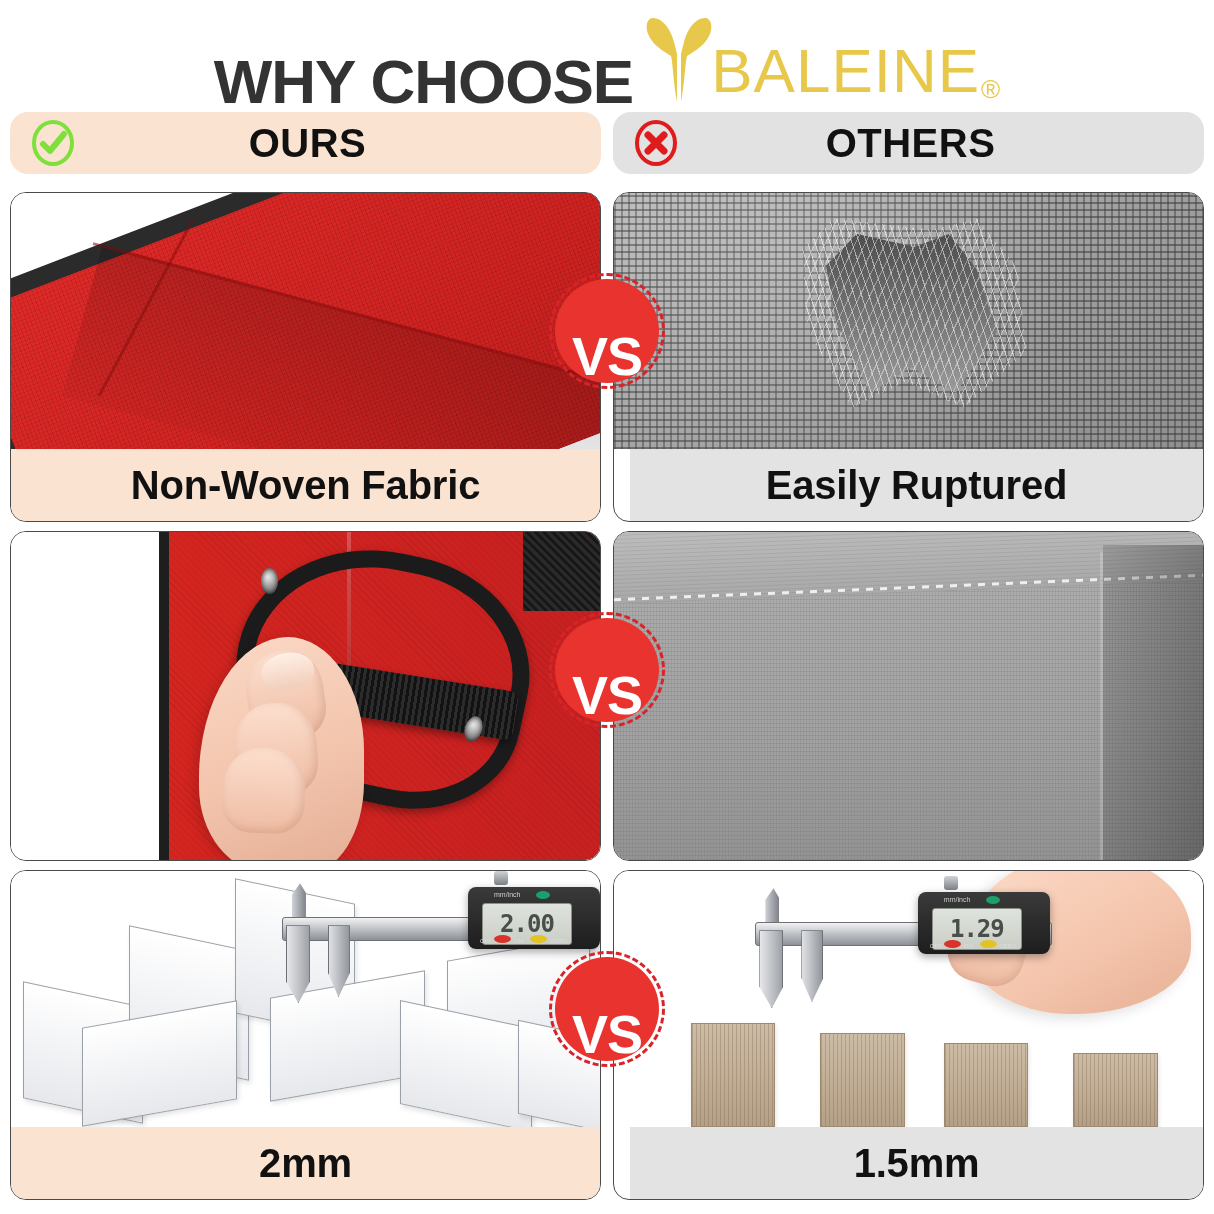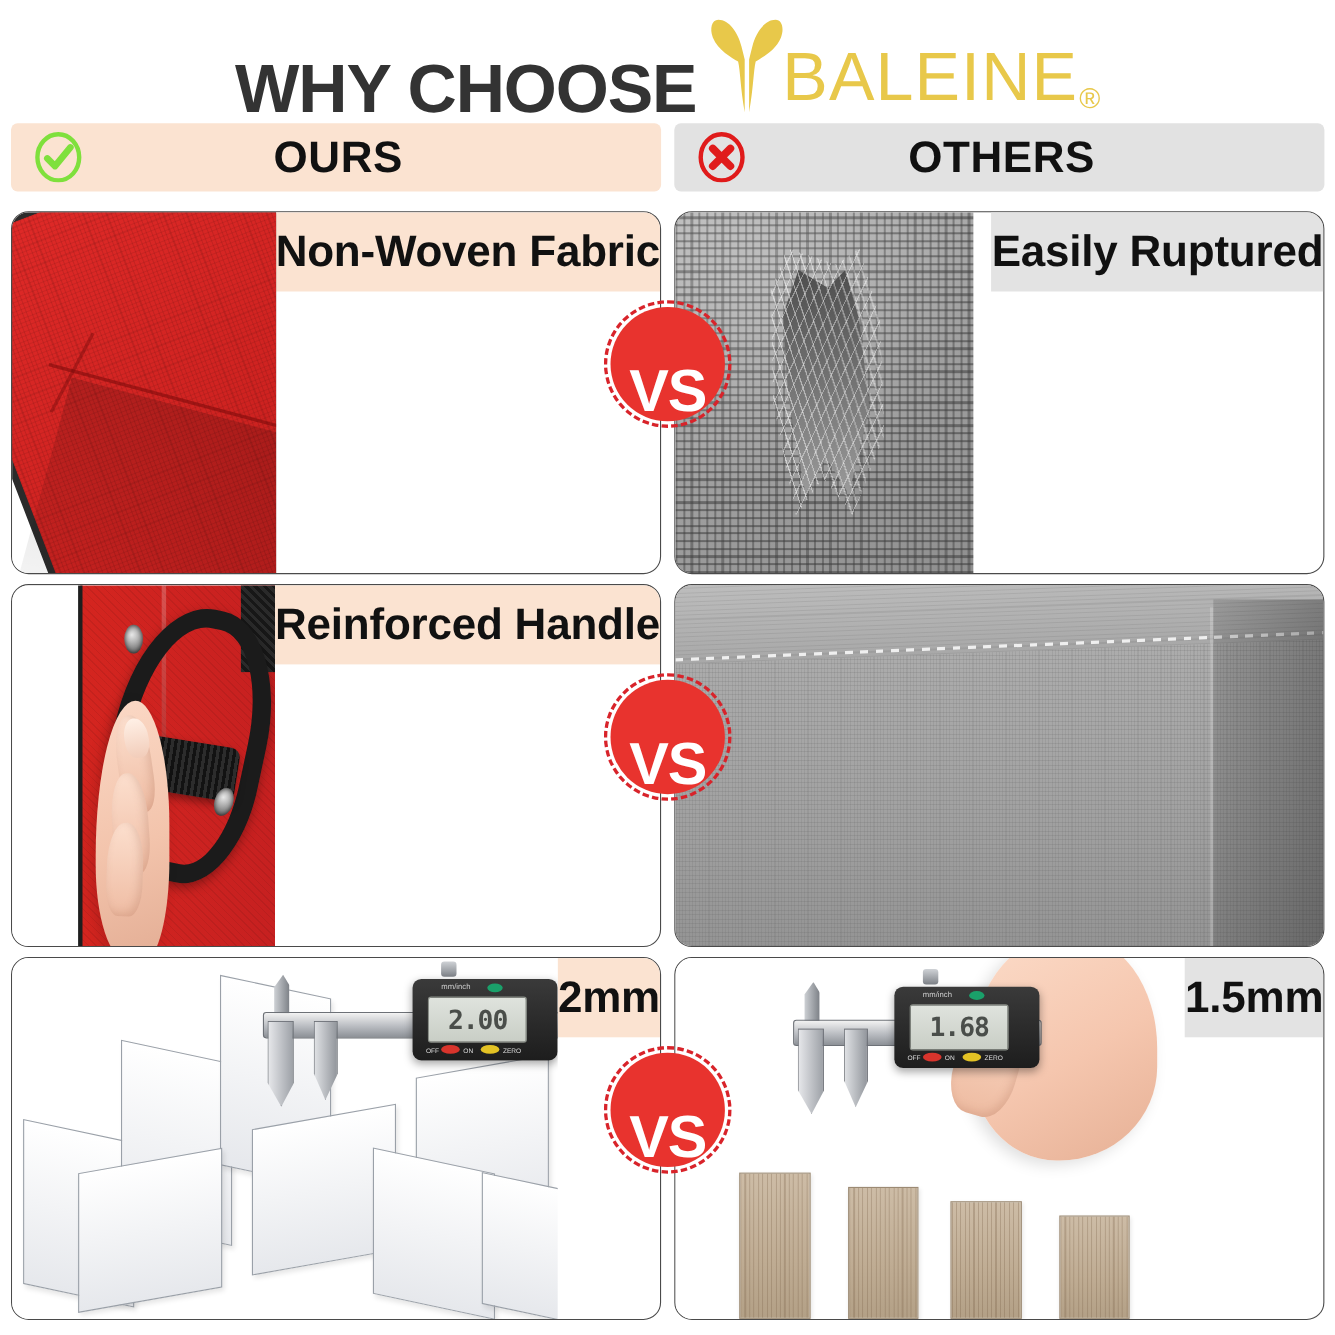--- a/index.html
+++ b/index.html
@@ -66,21 +66,21 @@
   
   .header-row {
     display: flex;
     gap: 12px;
     padding: 0 10px;
     box-sizing: border-box;
     height: 72px;
   }
   .pill {
     flex: 1;
-    border-radius: 6px;
+    border-radius: 18px;
     display: flex;
     align-items: center;
     position: relative;
     height: 62px;
   }
   .pill.ours  { background: #FBE3D1; }
   .pill.others{ background: #E2E2E2; }
   .pill-icon {
     width: 46px;
     height: 46px;
@@ -110,21 +110,21 @@
     position: relative;
   }
   .cell {
     flex: 1;
     height: 328px;
     border: 1.5px solid #4a4a4a;
     border-radius: 16px;
     overflow: hidden;
     position: relative;
     display: flex;
-    flex-direction: row;
+    flex-direction: column;
     background: #ffffff;
   }
   .photo {
     flex: 1;
     position: relative;
     overflow: hidden;
   }
   .caption {
     height: 72px;
     flex: none;
@@ -342,21 +342,21 @@
     background: linear-gradient(90deg,#dfe1e4,#93979d);
     border:1px solid #6d7177;
     clip-path: polygon(0 0, 100% 0, 100% 66%, 48% 100%, 0 66%);
   }
   .caliper .tip-up {
     position:absolute; left:10px; top:2px; width:14px; height:38px;
     background: linear-gradient(90deg,#cfd2d6,#7e8288);
     clip-path: polygon(58% 0, 100% 26%, 100% 100%, 0 100%, 0 30%);
   }
   .caliper .body {
-    position:absolute; right:0; top:6px; width:132px; height:74px;
+    position:absolute; right:0; top:6px; width:132px; height:62px;
     background: linear-gradient(180deg,#3a3a3a,#1d1d1d);
     border-radius:8px; box-shadow: 0 3px 8px rgba(0,0,0,.35);
   }
   .caliper .lcd {
     position:absolute; left:14px; top:16px; width:88px; height:40px;
     background: linear-gradient(180deg,#dfe3dd,#c9cec6);
     border:1px solid #8a8f88; border-radius:3px;
     display:flex; align-items:center; justify-content:center;
   }
   .caliper .lcd-val {
@@ -494,21 +494,20 @@
           <div class="strap-weave"></div>
           <div class="rivet a"></div>
           <div class="rivet b"></div>
           <div class="hand"></div>
           <div class="finger f1"></div>
           <div class="finger f2"></div>
           <div class="finger f3"></div>
           <div class="nail"></div>
         </div>
       </div>
-      <div class="caption ours">Reinforced Handle</div>
     </div>
 
     <div class="cell">
       <div class="photo">
         <div class="art-greybox">
           <div class="lid"></div>
           <div class="stitch"></div>
           <div class="edge"></div>
           <div class="side"></div>
         </div>
@@ -571,21 +570,21 @@
           <div class="caliper" style="left:24%; top:6%; width:50%; height:62%;">
             <div class="tip-up"></div>
             <div class="beam"></div>
             <div class="jaw-fixed"></div>
             <div class="jaw-move"></div>
             <div class="thumb-screw"></div>
             <div class="body">
               <span class="unit-lbl">mm/inch</span>
               <span class="led"></span>
               <div class="lcd">
-                <span class="lcd-val">1.68</span>
+                <span class="lcd-val">1.29</span>
               </div>
               <span class="btn-lbl l1">OFF</span>
               <span class="btn off"></span>
               <span class="btn-lbl l2">ON</span>
               <span class="btn zero"></span>
               <span class="btn-lbl l3">ZERO</span>
             </div>
           </div>
 
           <div class="hand2"></div>

